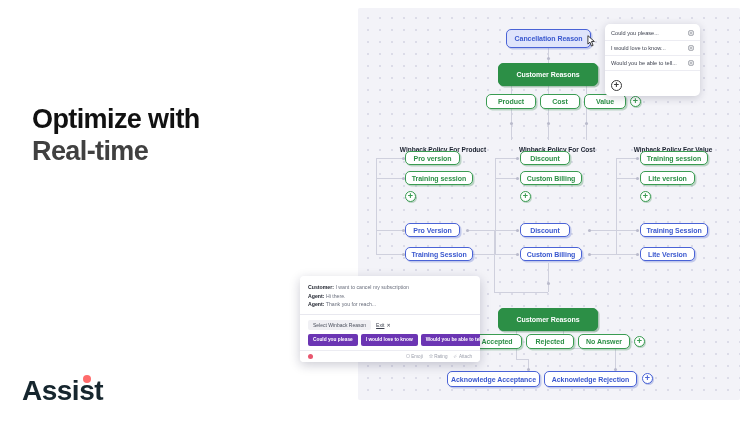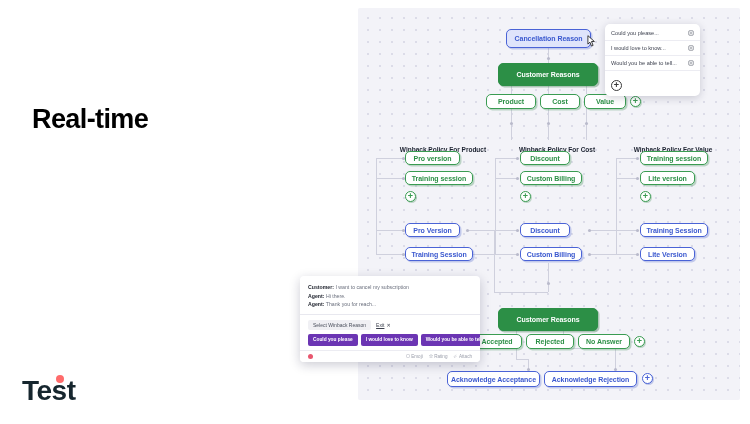--- a/index.html
+++ b/index.html
@@ -10,21 +10,21 @@
     position:relative;
   }
   #stage{position:absolute;inset:0;width:750px;height:424px;background:#fff;}
 
   
   .headline{
     position:absolute;left:32px;top:104px;width:310px;
     font-size:27px;line-height:1.17;font-weight:bold;
     letter-spacing:-0.6px;color:#111111;
   }
-  .headline .accent{color:#000000;display:block;}
+  .headline .accent{color:#404040;display:block;}
   .logo{position:absolute;left:22px;top:375px;height:30px;display:flex;align-items:flex-end;}
   .logo-text{
     font-size:28px;font-weight:bold;color:#16262e;letter-spacing:-0.5px;
     line-height:1;position:relative;
   }
   .logo-dot{
     position:absolute;width:8px;height:8px;border-radius:50%;
     background:#ff6b6b;right:12px;top:-2px;
   }
 
@@ -123,26 +123,27 @@
   .rec-dot{width:5px;height:5px;border-radius:50%;background:#e8576f;}
   .foot-actions{display:flex;gap:6px;font-size:4.6px;color:#9a9daa;align-items:center;}
   .foot-actions span{display:flex;align-items:center;gap:1.5px;}
 </style>
 </head>
 <body>
 
 <div id="stage">
 
   <div class="headline">
+    <div>Optimize with</div>
     <span class="accent">Real-time</span>
   </div>
 
   <div class="logo">
     <div class="logo-text">
-      <span>Test</span>
+      <span>Assist</span>
       <span class="logo-dot"></span>
     </div>
   </div>
 
   <div id="canvas">
 
     <div class="wire wv" style="left:190px;top:40px;height:22px;"></div>
     <div class="dot" style="left:188.5px;top:49px;"></div>
 
     <div class="wire wv" style="left:153px;top:78px;height:8px;"></div>

